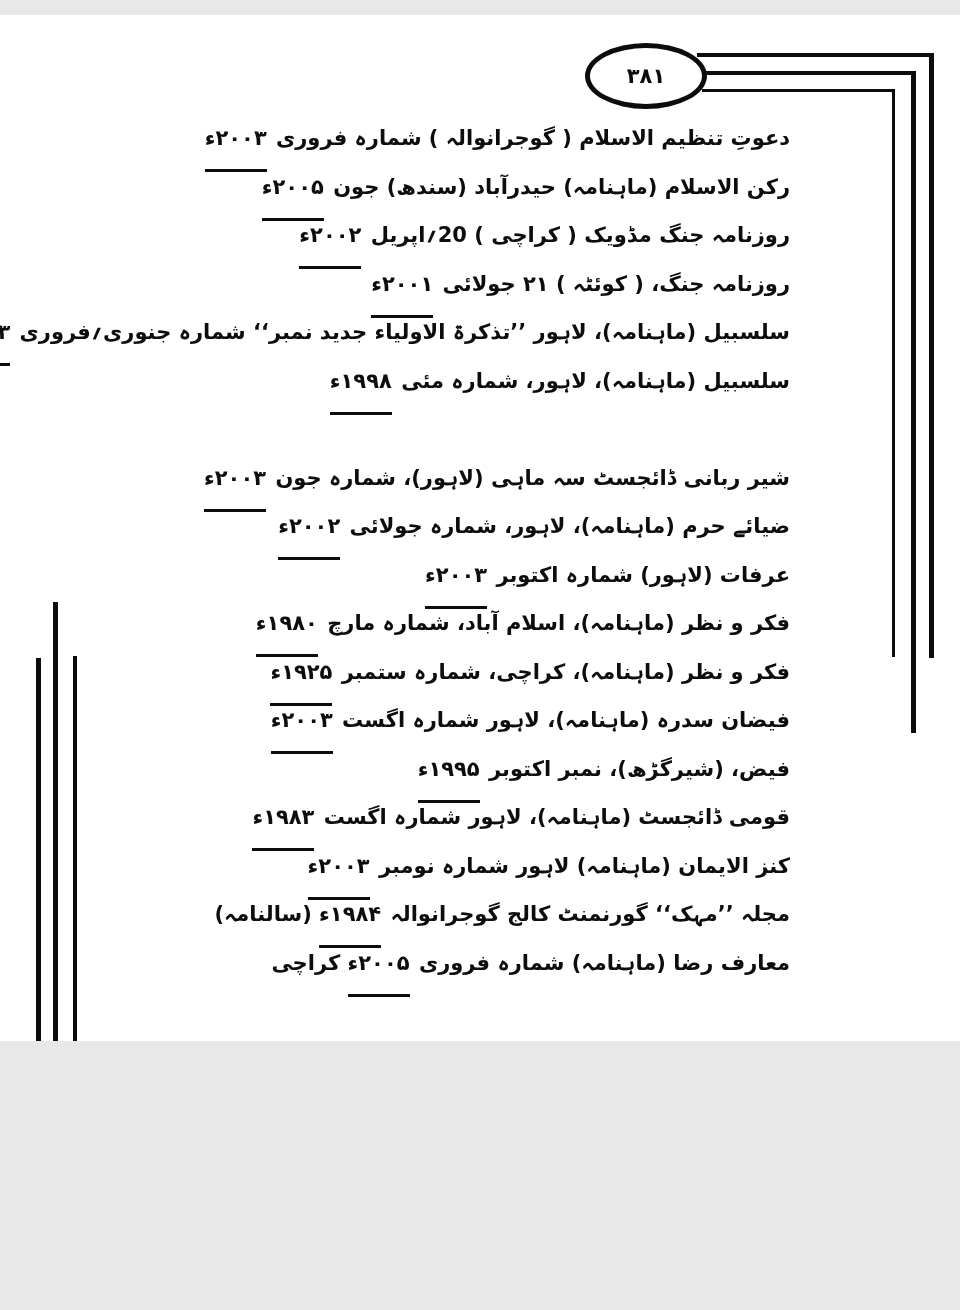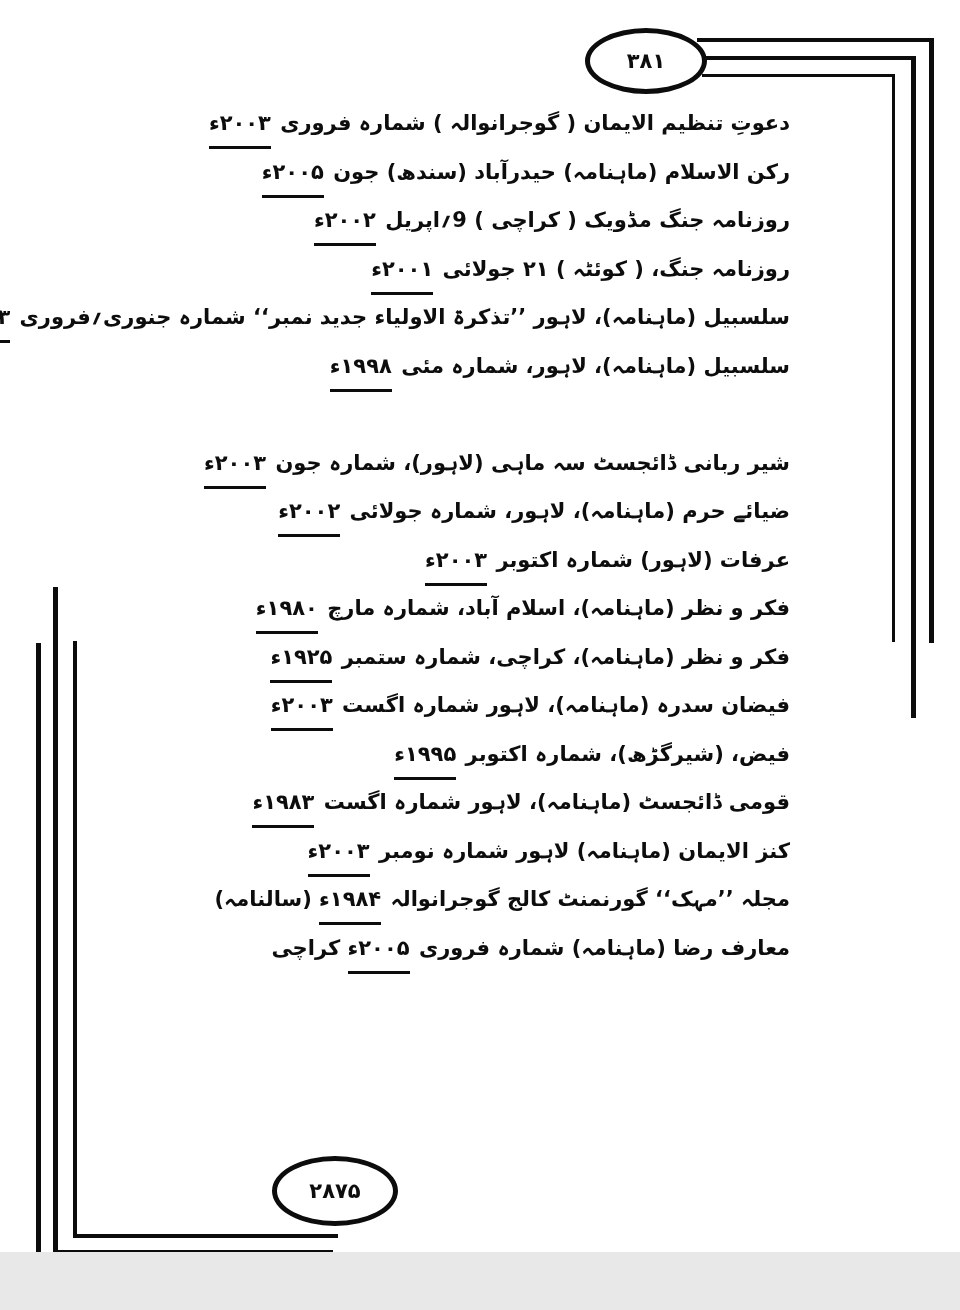--- a/index.html
+++ b/index.html
@@ -1,20 +1,20 @@
 <!DOCTYPE html>
 <html lang="ur" dir="rtl"><head>
 <meta charset="utf-8">
 <style>
   html,body{margin:0;padding:0;background:#e8e8e8;}
   .page{
     position:relative;
-    width:960px;height:1252px;
+    width:960px;height:1026px;
     background:#ffffff;
-    margin:0 auto;
+    margin:15px auto;
     overflow:hidden;
     font-family:"DejaVu Sans", sans-serif;
     color:#0d0d0d;
   }
   
   .bl{position:absolute;background:#0c0c0c;}
   
   .oval{
     position:absolute;
     background:#ffffff;
@@ -37,21 +37,21 @@
   }
   .row{
     height:48.5px;
     line-height:48.5px;
     white-space:nowrap;
     font-size:21px;
     font-weight:bold;
     direction:rtl;
   }
   .yr{display:inline-block;line-height:normal;vertical-align:baseline;}
-  .yr.u{border-bottom:3px solid #0c0c0c;padding-bottom:11px;}
+  .yr.u{border-bottom:3px solid #0c0c0c;padding-bottom:19px;}
   .txt{padding-left:2px;}
 </style>
 </head>
 <body>
 
 <div class="page">
 
   <div class="bl" style="left:697px;top:38px;width:237px;height:4px;"></div>
   <div class="bl" style="left:929px;top:38px;width:5px;height:605px;"></div>
   <div class="bl" style="left:700px;top:56px;width:216px;height:4px;"></div>
@@ -67,33 +67,33 @@
   <div class="bl" style="left:73px;top:1234px;width:265px;height:4px;"></div>
 
   <div class="oval oval-top">
     <span>۳۸۱</span>
   </div>
   <div class="oval oval-bottom">
     <span>۲۸۷۵</span>
   </div>
 
   <div class="entries">
-    <div class="row"><span class="txt">دعوتِ تنظیم الایمان ( گوجرانوالہ ) شمارہ فروری</span> <span class="yr u">۲۰۰۳ء</span> <span class="txt"></span></div>
+    <div class="row"><span class="txt">دعوتِ تنظیم الاسلام ( گوجرانوالہ ) شمارہ فروری</span> <span class="yr u">۲۰۰۳ء</span> <span class="txt"></span></div>
     <div class="row"><span class="txt">رکن الاسلام (ماہنامہ) حیدرآباد (سندھ) جون</span> <span class="yr u">۲۰۰۵ء</span> <span class="txt"></span></div>
-    <div class="row"><span class="txt">روزنامہ جنگ مڈویک ( کراچی ) 9؍اپریل</span> <span class="yr u">۲۰۰۲ء</span> <span class="txt"></span></div>
+    <div class="row"><span class="txt">روزنامہ جنگ مڈویک ( کراچی ) 20؍اپریل</span> <span class="yr u">۲۰۰۲ء</span> <span class="txt"></span></div>
     <div class="row"><span class="txt">روزنامہ جنگ، ( کوئٹہ ) ۲۱ جولائی</span> <span class="yr u">۲۰۰۱ء</span> <span class="txt"></span></div>
     <div class="row"><span class="txt">سلسبیل (ماہنامہ)، لاہور ’’تذکرۃ الاولیاء جدید نمبر‘‘ شمارہ جنوری؍فروری</span> <span class="yr u">۱۹۷۳ء</span> </div>
     <div class="row"><span class="txt">سلسبیل (ماہنامہ)، لاہور، شمارہ مئی</span> <span class="yr u">۱۹۹۸ء</span> <span class="txt"></span></div>
     <div class="row"> <span class="yr"></span> <span class="txt"></span></div>
     <div class="row"><span class="txt">شیر ربانی ڈائجسٹ سہ ماہی (لاہور)، شمارہ جون</span> <span class="yr u">۲۰۰۳ء</span> <span class="txt"></span></div>
     <div class="row"><span class="txt">ضیائے حرم (ماہنامہ)، لاہور، شمارہ جولائی</span> <span class="yr u">۲۰۰۲ء</span> <span class="txt"></span></div>
     <div class="row"><span class="txt">عرفات (لاہور) شمارہ اکتوبر</span> <span class="yr u">۲۰۰۳ء</span> <span class="txt"></span></div>
     <div class="row"><span class="txt">فکر و نظر (ماہنامہ)، اسلام آباد، شمارہ مارچ</span> <span class="yr u">۱۹۸۰ء</span> <span class="txt"></span></div>
     <div class="row"><span class="txt">فکر و نظر (ماہنامہ)، کراچی، شمارہ ستمبر</span> <span class="yr u">۱۹۲۵ء</span> <span class="txt"></span></div>
     <div class="row"><span class="txt">فیضان سدرہ (ماہنامہ)، لاہور شمارہ اگست</span> <span class="yr u">۲۰۰۳ء</span> <span class="txt"></span></div>
-    <div class="row"><span class="txt">فیض، (شیرگڑھ)، شمارہ اکتوبر</span> <span class="yr u">۱۹۹۵ء</span> <span class="txt"></span></div>
+    <div class="row"><span class="txt">فیض، (شیرگڑھ)، نمبر اکتوبر</span> <span class="yr u">۱۹۹۵ء</span> <span class="txt"></span></div>
     <div class="row"><span class="txt">قومی ڈائجسٹ (ماہنامہ)، لاہور شمارہ اگست</span> <span class="yr u">۱۹۸۳ء</span> <span class="txt"></span></div>
     <div class="row"><span class="txt">کنز الایمان (ماہنامہ) لاہور شمارہ نومبر</span> <span class="yr u">۲۰۰۳ء</span> <span class="txt"></span></div>
     <div class="row"><span class="txt">مجلہ ’’مہک‘‘ گورنمنٹ کالج گوجرانوالہ</span> <span class="yr u">۱۹۸۴ء</span> <span class="txt">(سالنامہ)</span></div>
     <div class="row"><span class="txt">معارف رضا (ماہنامہ) شمارہ فروری</span> <span class="yr u">۲۰۰۵ء</span> <span class="txt">کراچی</span></div>
   </div>
 
 </div>
 
 </body></html>

